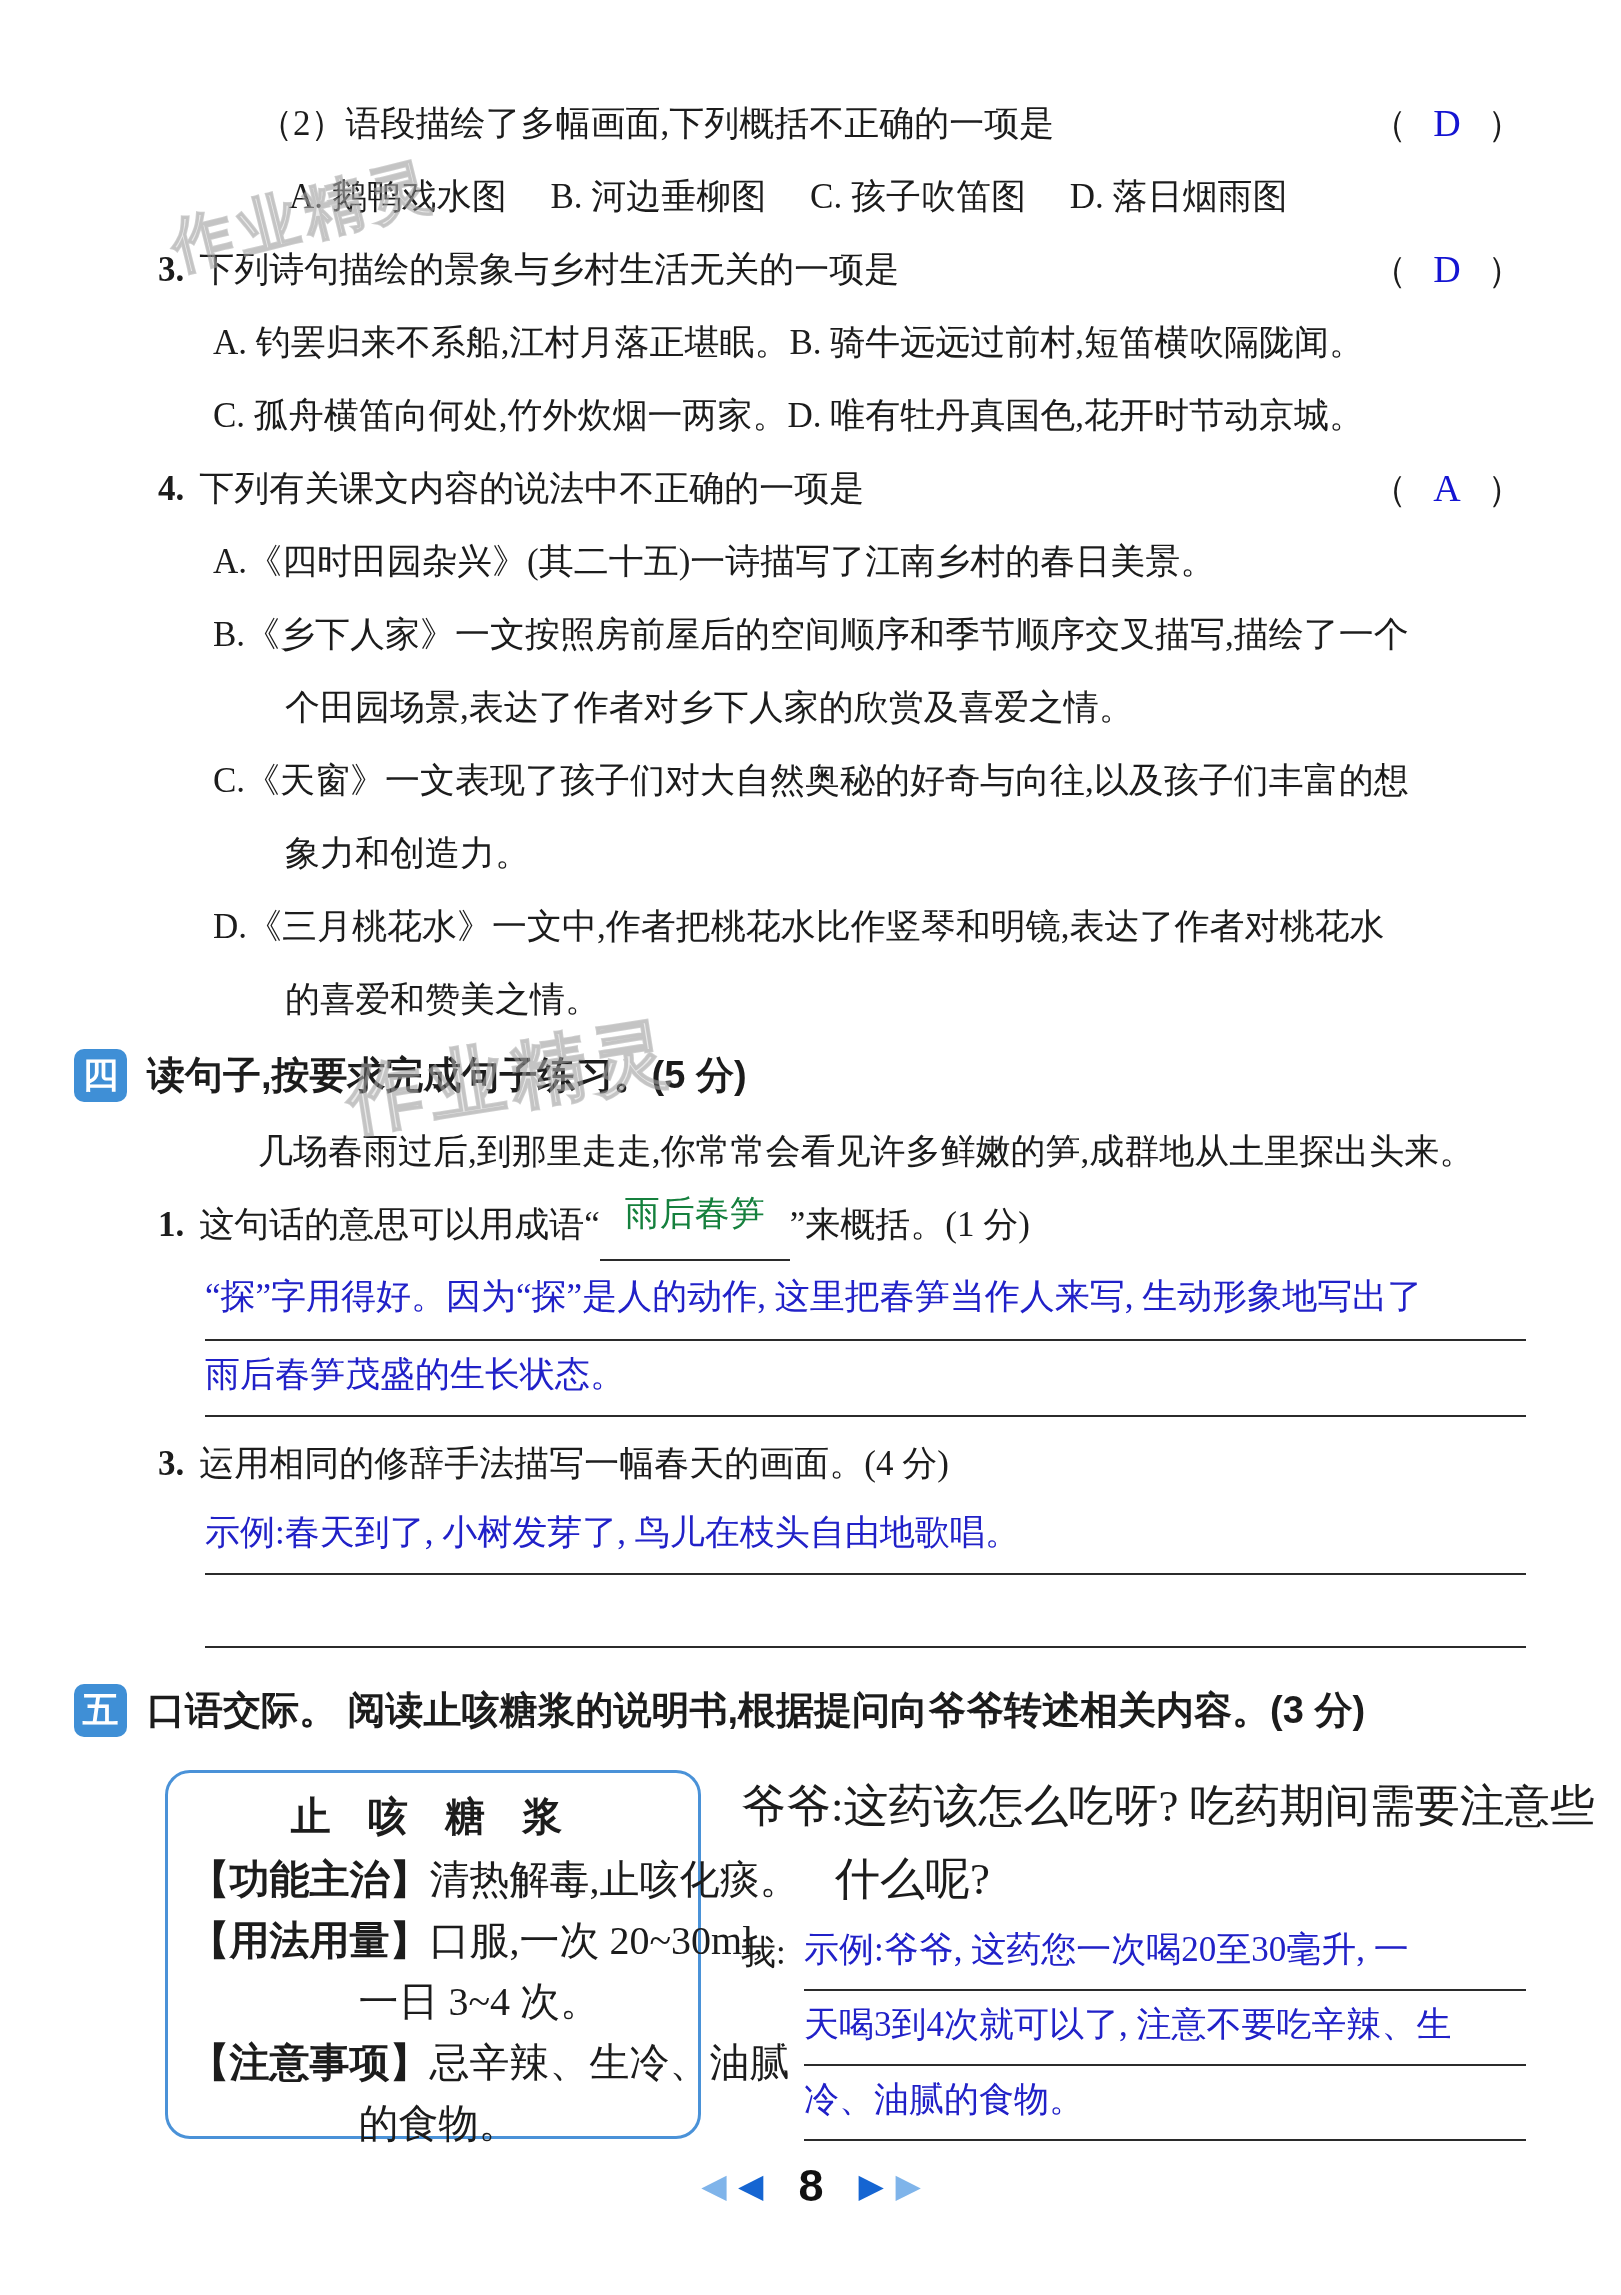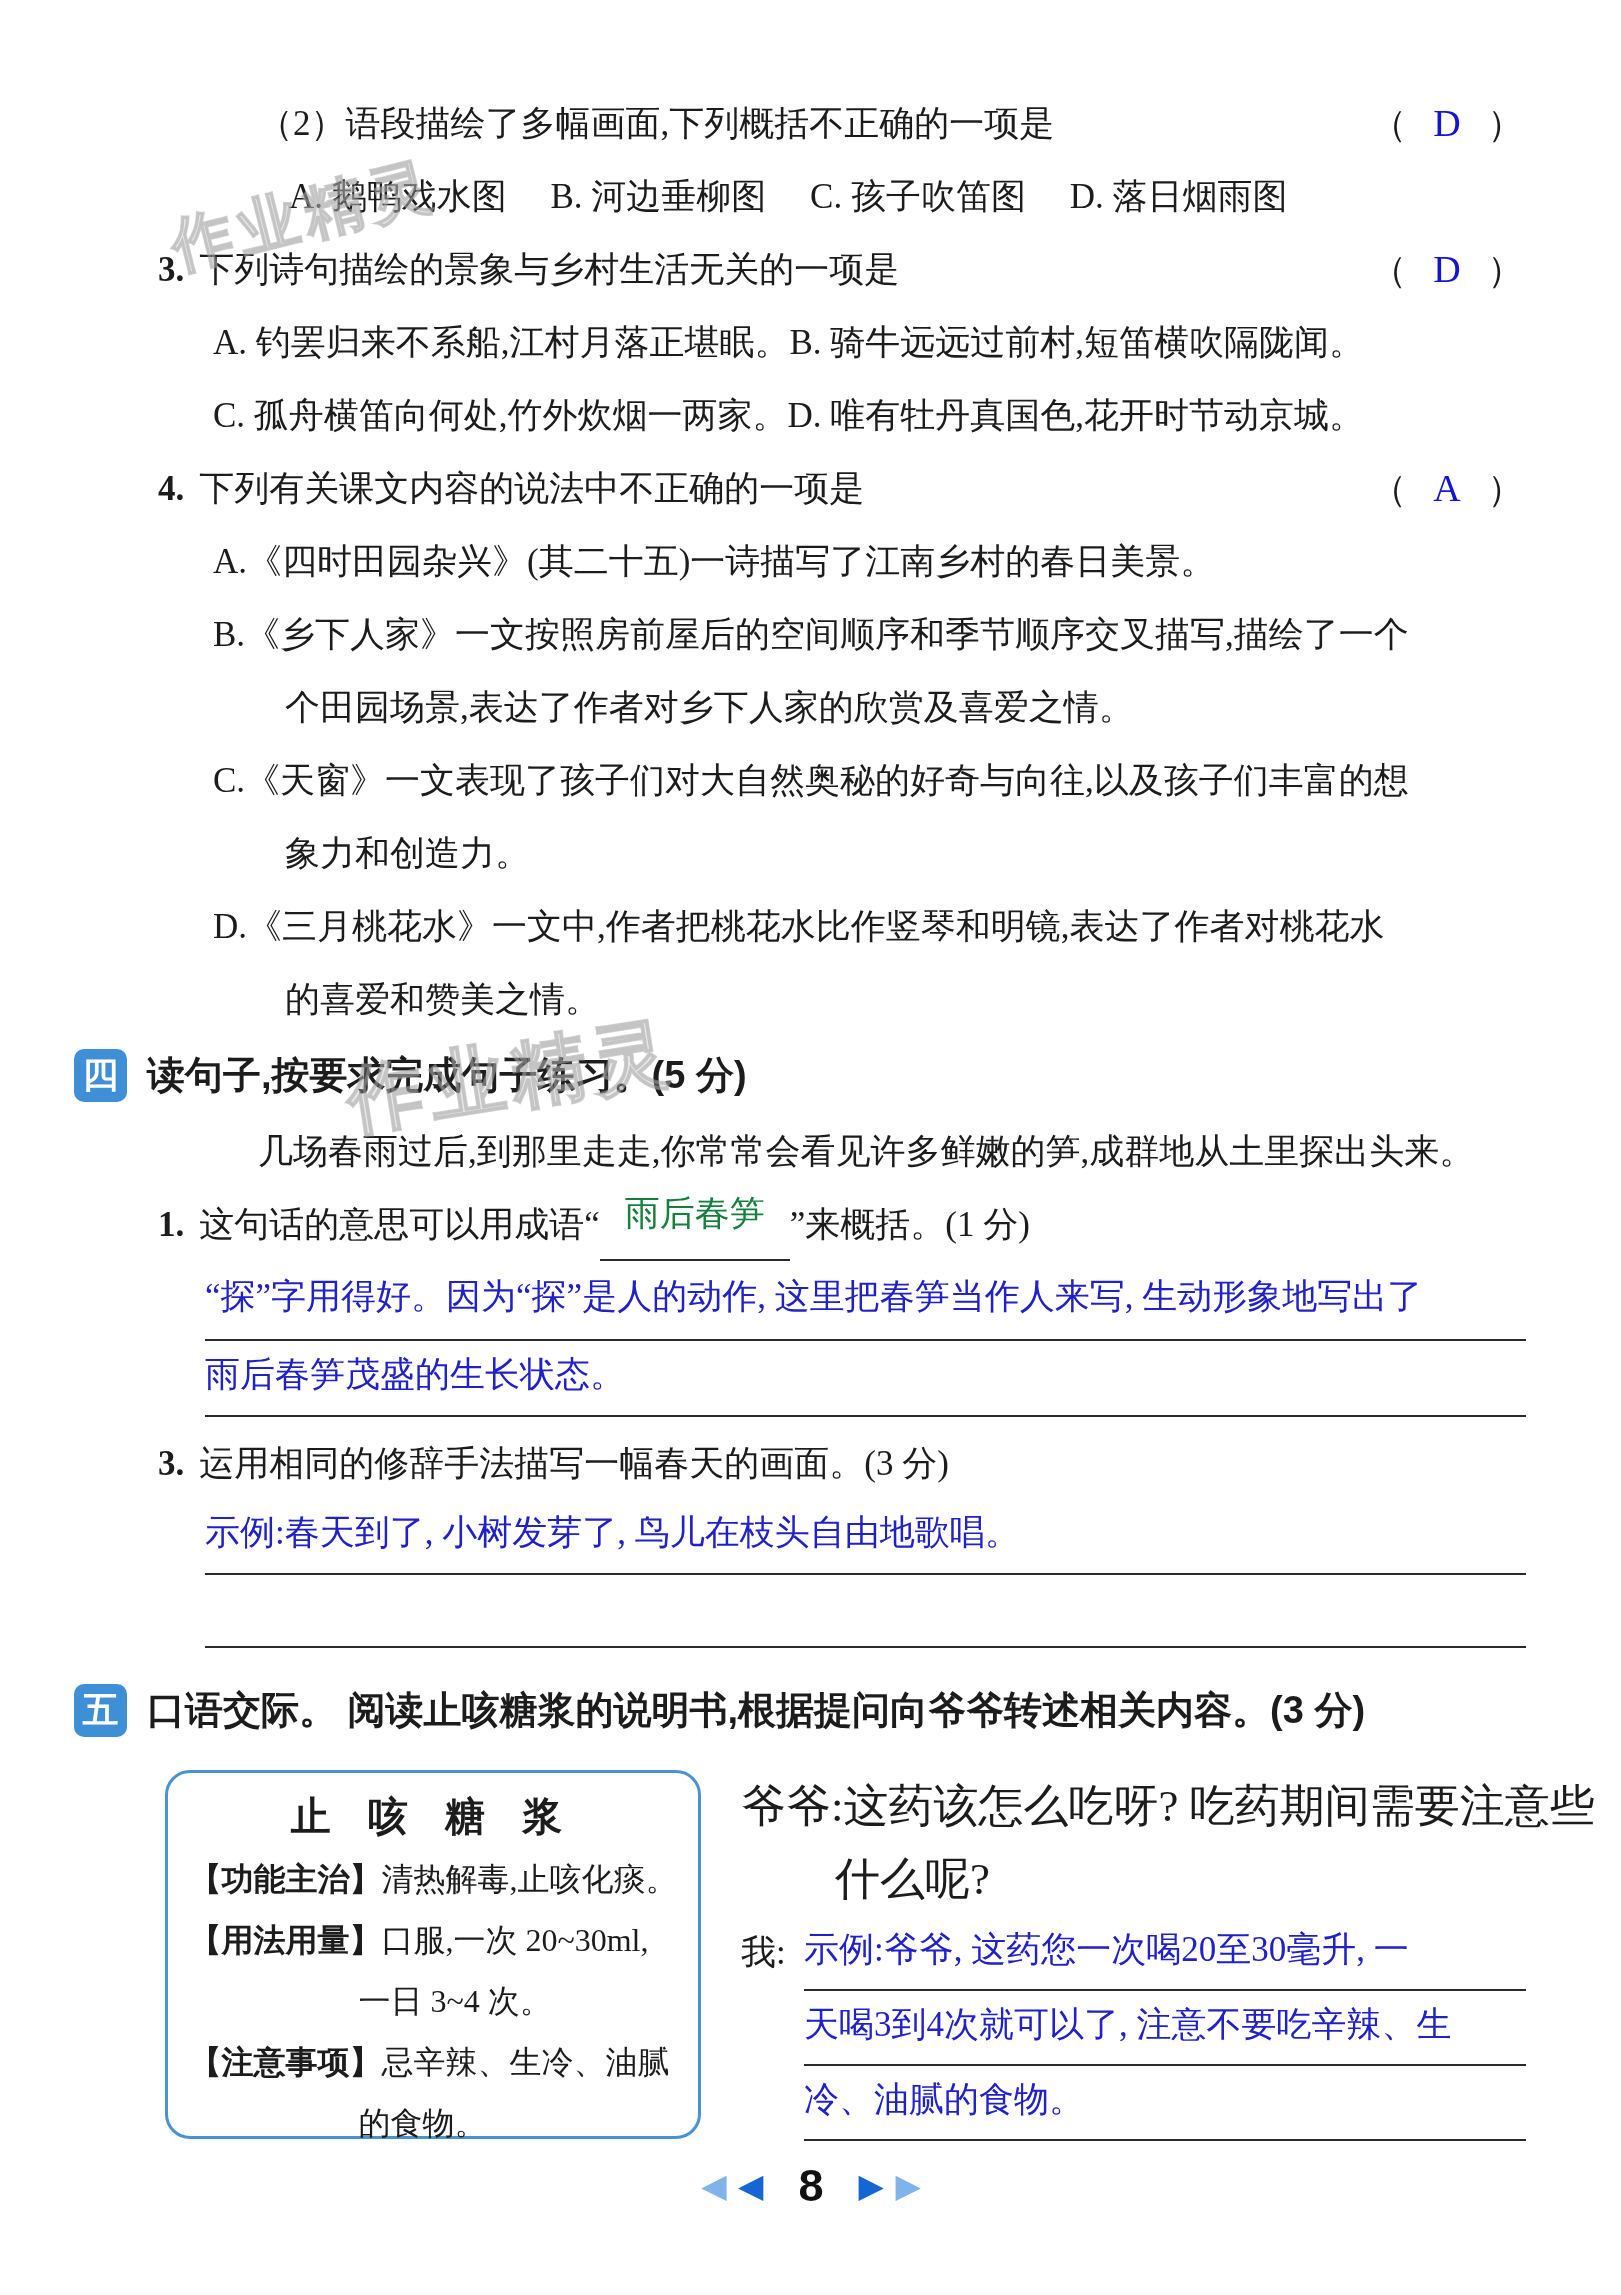--- a/index.html
+++ b/index.html
@@ -82,21 +82,21 @@
     border:3.3px solid #4a92d8;border-radius:25px;
     padding:10px 21.4px 0 21.4px;
     background:#fff;
   }
   .med-title{
     text-align:center;font-weight:bold;
     font-family:"Liberation Sans","DejaVu Sans",sans-serif;
     font-size:40px;line-height:66px;letter-spacing:13px;
     white-space:nowrap;
   }
-  .med-line{font-size:32px;line-height:61px;white-space:nowrap;}
+  .med-line{font-size:40px;line-height:61px;white-space:nowrap;}
   .med-label{font-family:"Liberation Sans","DejaVu Sans",sans-serif;font-weight:bold;}
   .med-indent{padding-left:169px;}
   .dialog{flex:1;margin-left:40px;min-width:0;}
   .d-line{font-size:45px;line-height:73px;height:73px;white-space:nowrap;display:flex;}
   .d-prefix{flex:0 0 auto;}
   .d-cont{padding-left:94px;}
   .me-row{display:flex;}
   .me-name{flex:0 0 63px;font-size:35px;line-height:73px;}
   .me-lines{flex:1;min-width:0;}
   .ans-line{
@@ -174,21 +174,21 @@
     </div>
     <div class="row ind-label">
       <span>几场春雨过后,到那里走走,你常常会看见许多鲜嫩的笋,成群地从土里探出头来。</span>
     </div>
     <div class="row ind-num">
       <span class="qnum">1.</span><span>这句话的意思可以用成语“</span><span class="blank"><span>雨后春笋</span></span><span>”来概括。(1 分)</span>
     </div>
     <div class="uline u1"><span>“探”字用得好。因为“探”是人的动作, 这里把春笋当作人来写, 生动形象地写出了</span></div>
     <div class="uline u2"><span>雨后春笋茂盛的生长状态。</span></div>
     <div class="row ind-num" style="margin-top:10px;">
-      <span class="qnum">3.</span><span>运用相同的修辞手法描写一幅春天的画面。(3 分)</span>
+      <span class="qnum">3.</span><span>运用相同的修辞手法描写一幅春天的画面。(4 分)</span>
     </div>
     <div class="uline u3"><span>示例:春天到了, 小树发芽了, 鸟儿在枝头自由地歌唱。</span></div>
     <div class="uline u-empty"></div>
 
     <div class="sec-header" style="margin-top:23px;">
       <span class="badge">五</span>
       <span class="sec-title">口语交际。 阅读止咳糖浆的说明书,根据提问向爷爷转述相关内容。(3 分)</span>
     </div>
 
     <div class="sec5-body">

